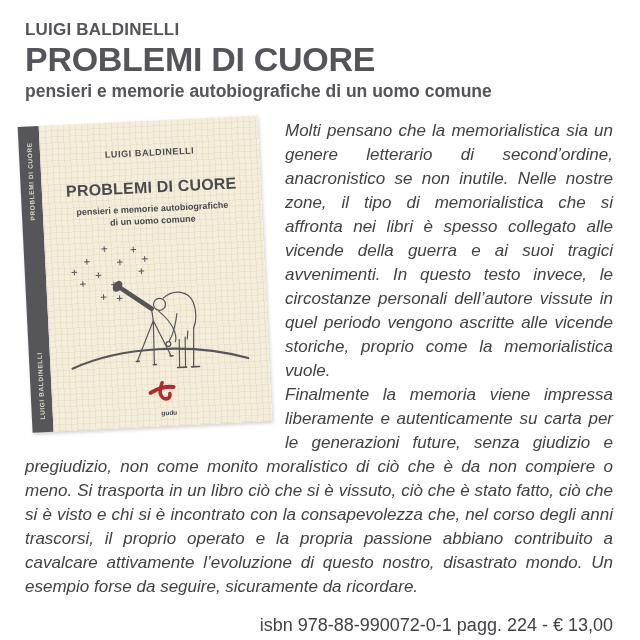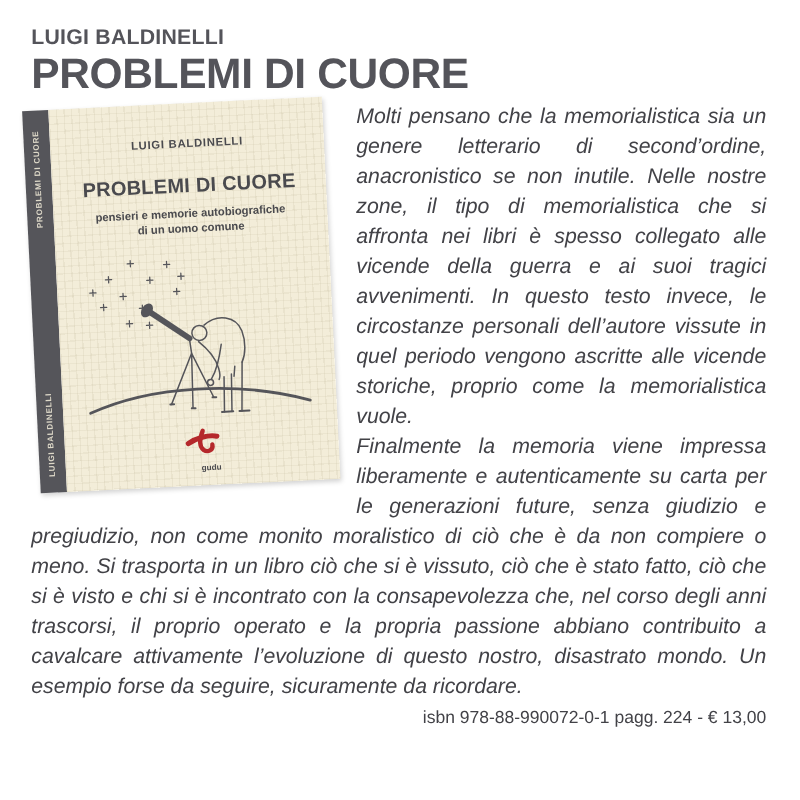--- a/index.html
+++ b/index.html
@@ -64,30 +64,31 @@
   }
   .c-author { font-size: 9px; font-weight: 700; letter-spacing: .6px; }
   .c-title  { font-size: 16px; font-weight: 700; margin-top: 11px; letter-spacing: .2px; }
   .c-sub    { font-size: 9px; font-weight: 700; margin-top: 4px; line-height: 1.3; }
   .illus    { display: block; width: 204px; height: 142px; margin: 10px auto 0 auto; }
   .logo     { margin-top: 2px; }
   .logo svg { display: block; margin: 0 auto; width: 34px; height: 24px; }
   .logo-text{ font-size: 6.5px; font-weight: 700; color: #4a4a4e; margin: -3px 0 0 14px; }
 
   
-  .isbn { clear: none; text-align: right; font-size: 14px; color: #424247; }
+  .isbn { clear: none; text-align: right; margin-top: 14px; font-size: 18px; color: #424247; }
 </style>
 </head>
 <body>
 
 <div class="page">
 
   <header>
     <div class="hdr-author">LUIGI BALDINELLI</div>
     <h1 class="hdr-title">PROBLEMI DI CUORE</h1>
+    <div class="hdr-subtitle">pensieri e memorie autobiografiche di un uomo comune</div>
   </header>
 
   <div class="content">
 
     <div class="book-float">
       <div class="book">
         <div class="spine">
           <span>PROBLEMI DI CUORE</span>
           <span>LUIGI BALDINELLI</span>
         </div>

